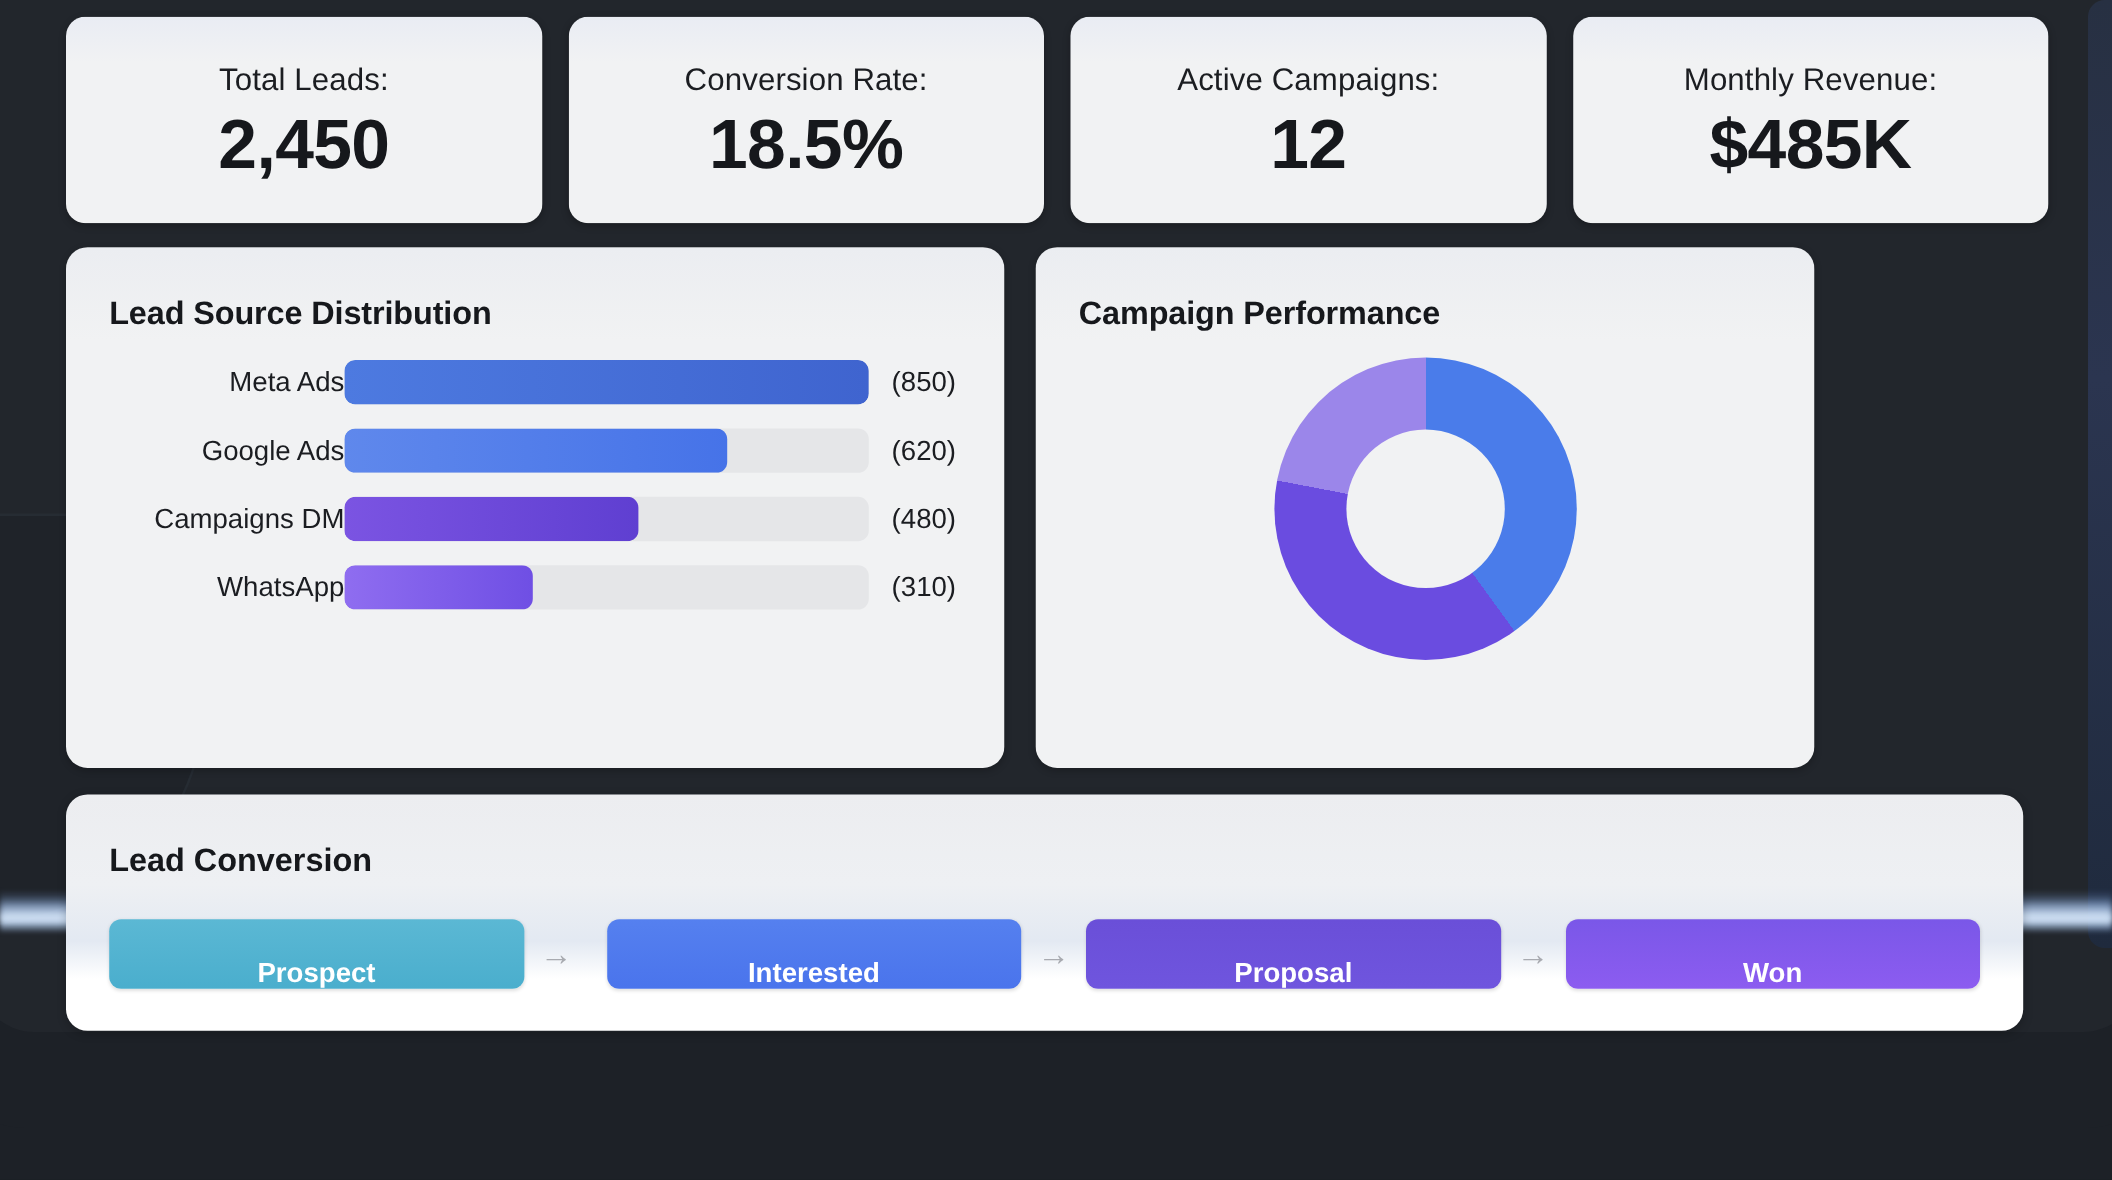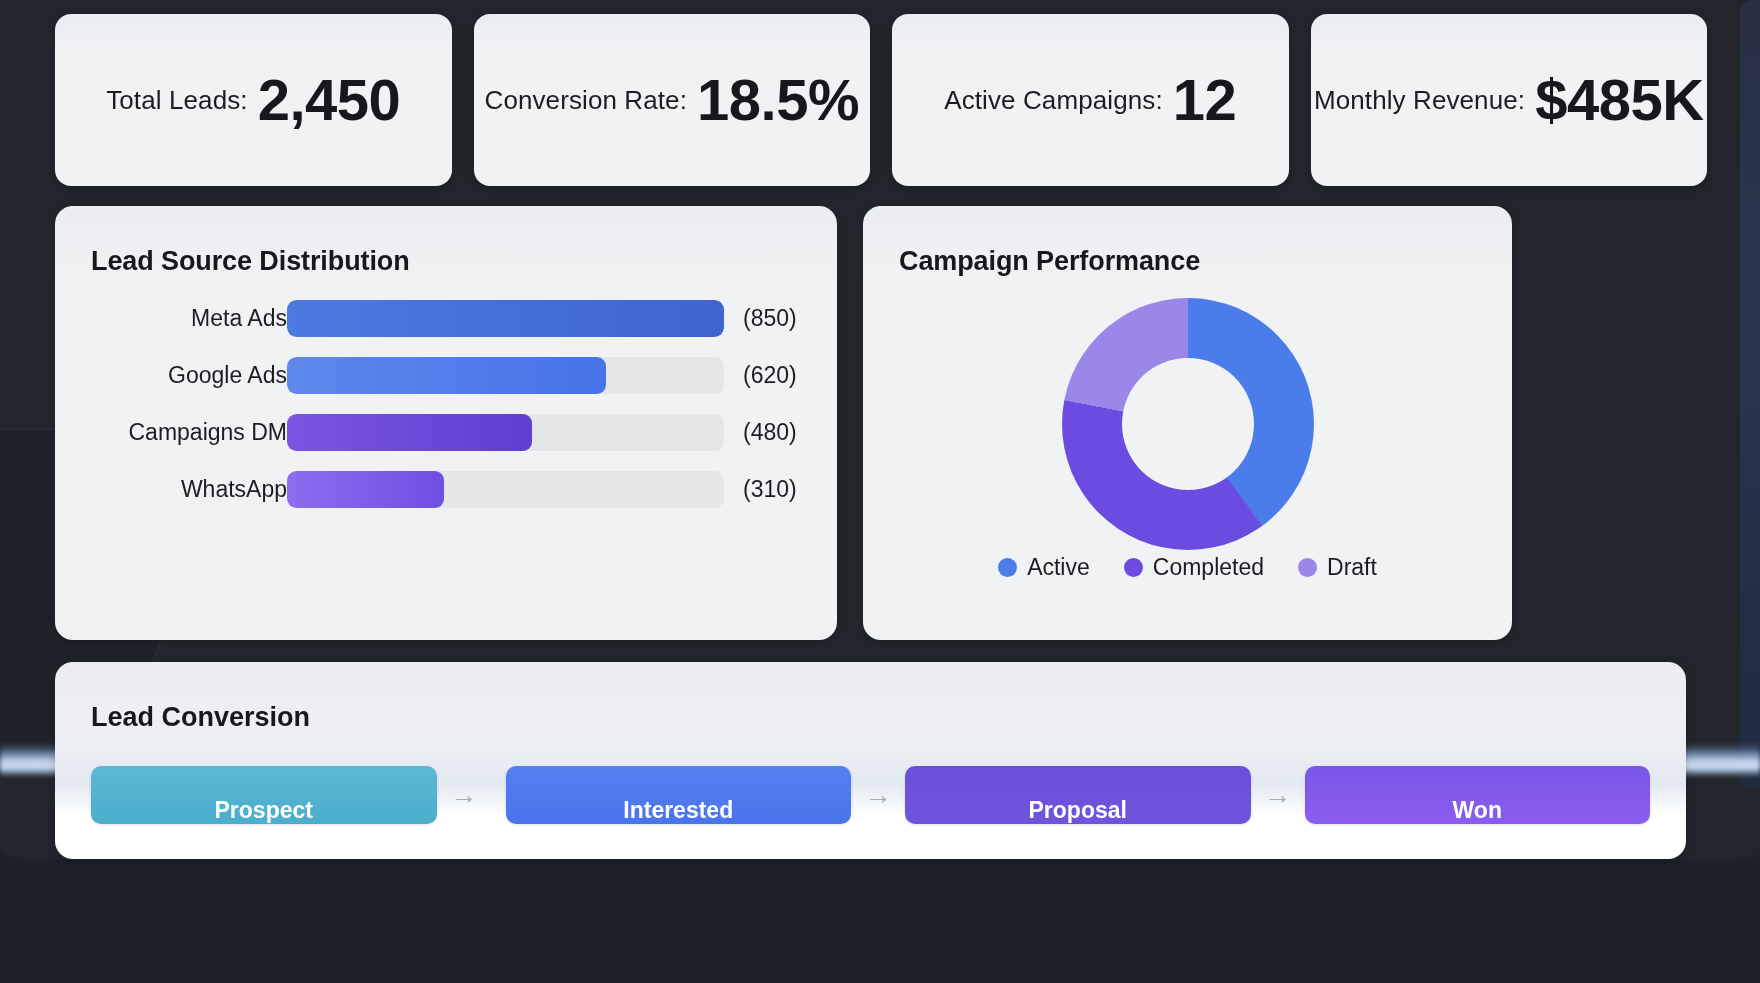--- a/index.html
+++ b/index.html
@@ -92,21 +92,21 @@
     height: 172px;
     display: flex;
     gap: 22px;
   }
   .stat-card {
     flex: 1;
     background: #f1f2f3;
     background-image: linear-gradient(180deg,#e9ecf3 0%, #f1f2f3 22%, #f1f2f3 100%);
     border-radius: 16px;
     display: flex;
-    flex-direction: row;
+    flex-direction: column;
     align-items: center;
     justify-content: center;
     gap: 10px;
     box-shadow: 0 2px 6px rgba(0,0,0,0.25);
   }
   .stat-label {
     font-size: 26px;
     color: #1b1d21;
     font-weight: 400;
     letter-spacing: 0.1px;
@@ -355,34 +355,20 @@
         </div>
     </div>
 
     <div class="panel panel-campaign">
       <div class="panel-title">Campaign Performance</div>
       <div class="donut-wrap">
         <div class="donut" id="donut" style="background: conic-gradient(rgb(74, 124, 234) 0deg, rgb(74, 124, 234) 144deg, rgb(106, 76, 224) 144deg, rgb(106, 76, 224) 280.8deg, rgb(155, 134, 234) 280.8deg, rgb(155, 134, 234) 360deg);">
           <div class="donut-hole"></div>
         </div>
       </div>
-      <div class="legend" id="legend">
-          <div class="legend-item">
-            <span class="legend-dot" style="background: rgb(74, 124, 234);"></span>
-            <span class="legend-text">Active</span>
-          </div>
-          <div class="legend-item">
-            <span class="legend-dot" style="background: rgb(106, 76, 224);"></span>
-            <span class="legend-text">Completed</span>
-          </div>
-          <div class="legend-item">
-            <span class="legend-dot" style="background: rgb(155, 134, 234);"></span>
-            <span class="legend-text">Draft</span>
-          </div>
-        </div>
     </div>
 
   </div>
 
   <div class="panel-conversion">
     <div class="conv-title">Lead Conversion</div>
     <div class="pipeline" id="pipeline">
         <div class="stage" style="background: linear-gradient(rgb(91, 184, 212), rgb(74, 174, 205));">
           <span>Prospect</span>
         </div>

